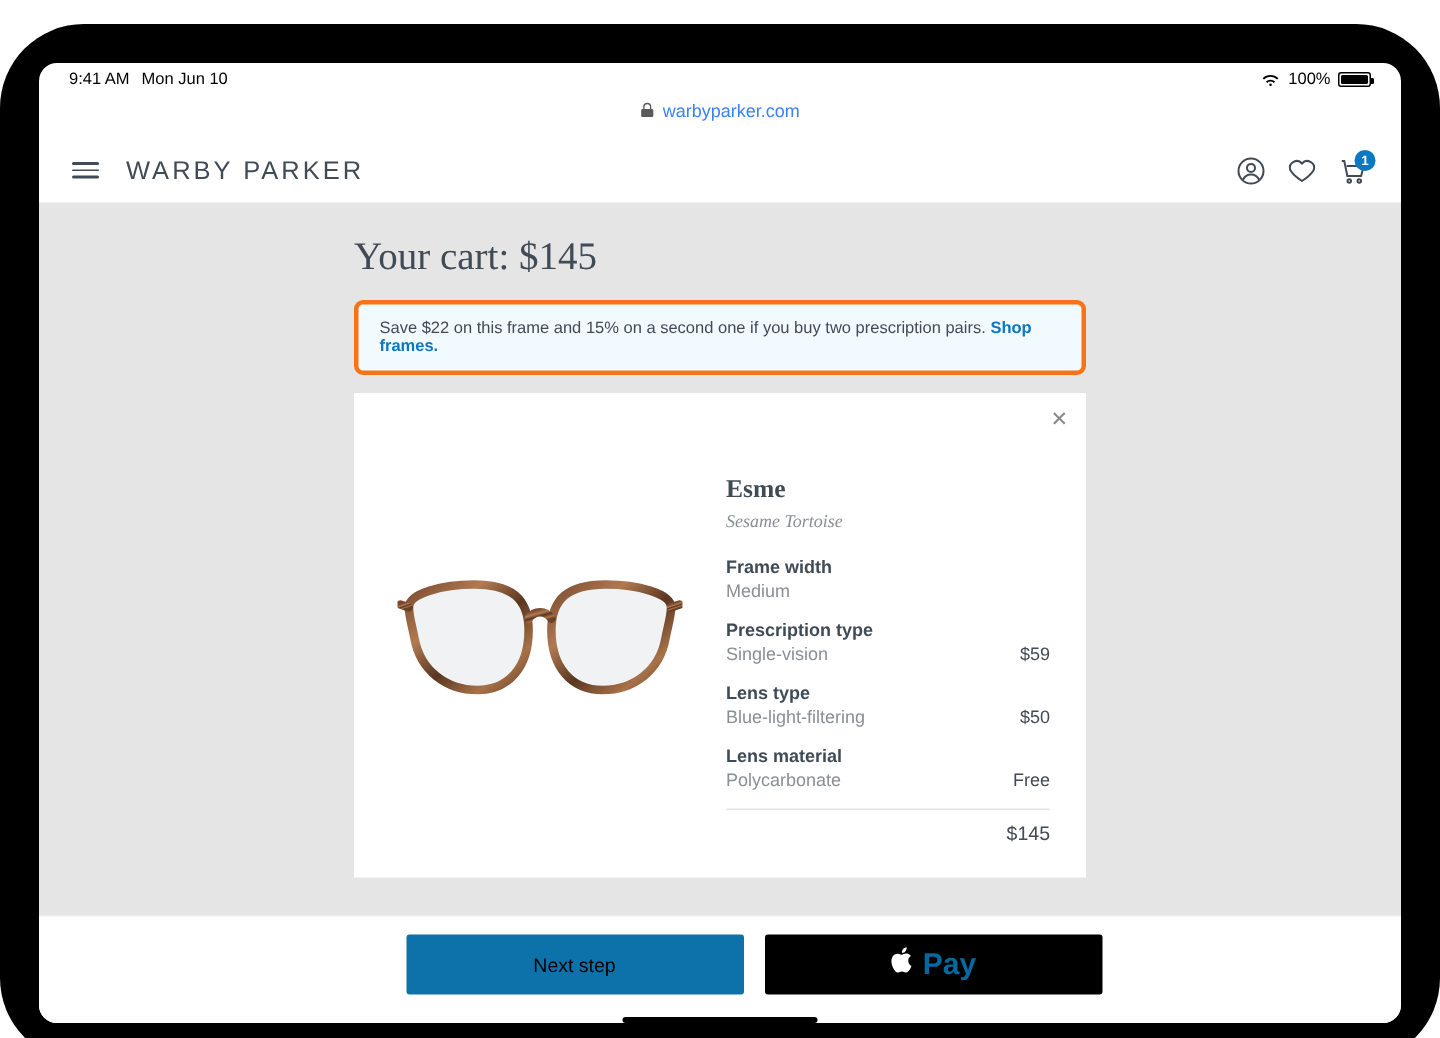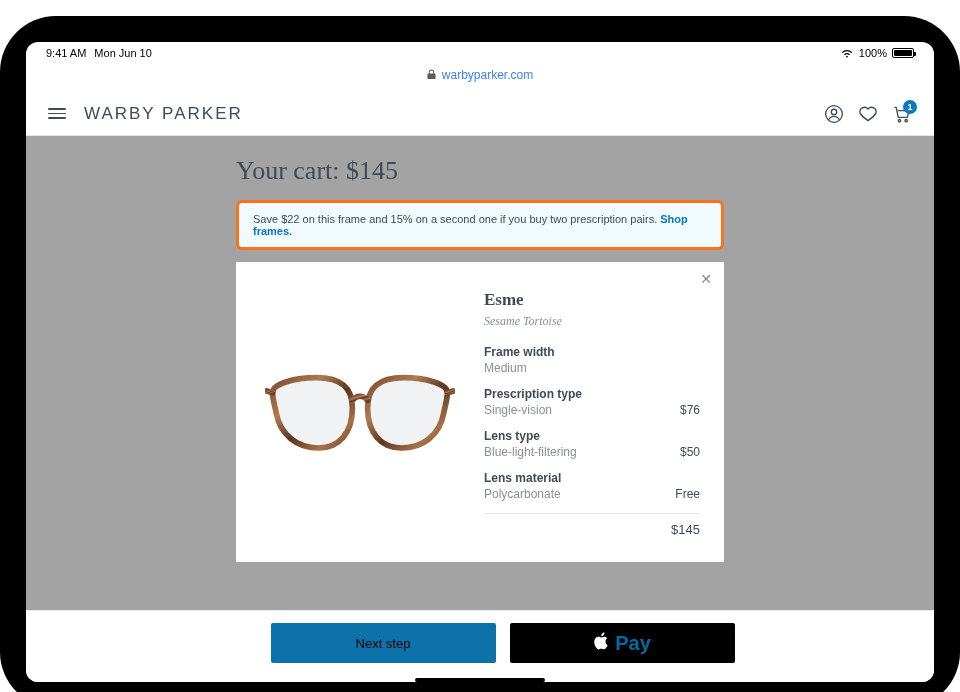--- a/index.html
+++ b/index.html
@@ -48,21 +48,21 @@
   .icon-btn svg { width: 20px; height: 20px; display: block; stroke: #414b56; fill: none; stroke-width: 1.6; }
   .cart-wrap { position: relative; }
   .cart-badge {
     position: absolute; top: -4px; right: -5px; min-width: 14px; height: 14px;
     background: #0a78c2; color: #fff; font-size: 9px; font-weight: 600;
     border-radius: 7px; display: flex; align-items: center; justify-content: center;
   }
 
   
   .content {
-    background: #a3a3a3; height: calc(100% - 22px - 22px - 44px - 78px);
+    background: #e5e5e5; height: calc(100% - 22px - 22px - 44px - 78px);
     overflow: hidden; padding: 20px 0 0;
   }
   .inner { width: 488px; margin: 0 auto; }
   .cart-title {
     font-family: Georgia, 'Times New Roman', serif; font-size: 26px; color: #414b56;
     margin-bottom: 14px; font-weight: 400;
   }
   .promo {
     border: 3px solid #f97316; background: #f1faff; border-radius: 6px;
     padding: 10px 14px; font-size: 11px; color: #414b56;
@@ -70,21 +70,21 @@
   .promo a { color: #0a78c2; font-weight: 600; text-decoration: none; }
 
   .card {
     background: #fff; margin-top: 12px; position: relative;
     padding: 28px 24px 22px; min-height: 300px;
     display: flex; gap: 24px;
   }
   .card-close { position: absolute; right: 12px; top: 10px; color: #888; font-size: 14px; cursor: pointer; line-height:1;}
   .product-image { width: 200px; display: flex; align-items: center; justify-content: center; }
   .product-image svg { width: 190px; height: auto; }
-  .product-info { flex: 1; font-size: 12.5px; color: #414b56; }
+  .product-info { flex: 1; font-size: 12.5px; color: #414b56; margin-top: 26px; }
   .prod-name { font-family: Georgia, serif; font-size: 17px; font-weight: 600; color: #414b56; }
   .prod-color { font-family: Georgia, serif; font-style: italic; color: #8a8f95; font-size: 12px; margin-top: 4px; margin-bottom: 16px; }
   .spec { margin-bottom: 12px; }
   .spec .label { font-weight: 600; font-size: 12px; }
   .spec .row { display: flex; justify-content: space-between; color: #8a8f95; font-size: 12px; margin-top: 2px; }
   .row .price { color: #414b56; }
   .divider { border-top: 1px solid #e5e5e5; margin: 8px 0; }
   .total-row { display: flex; justify-content: flex-end; font-size: 13px; color: #414b56; }
 
   
@@ -212,21 +212,21 @@
               <div class="label">Frame width</div>
               <div class="row">
                   <span>Medium</span>
                 </div>
             </div>
 
             <div class="spec">
               <div class="label">Prescription type</div>
               <div class="row">
                 <span>Single-vision</span>
-                <span class="price">$76</span>
+                <span class="price">$59</span>
               </div>
             </div>
 
             <div class="spec">
               <div class="label">Lens type</div>
               <div class="row">
                 <span>Blue-light-filtering</span>
                 <span class="price">$50</span>
               </div>
             </div>

